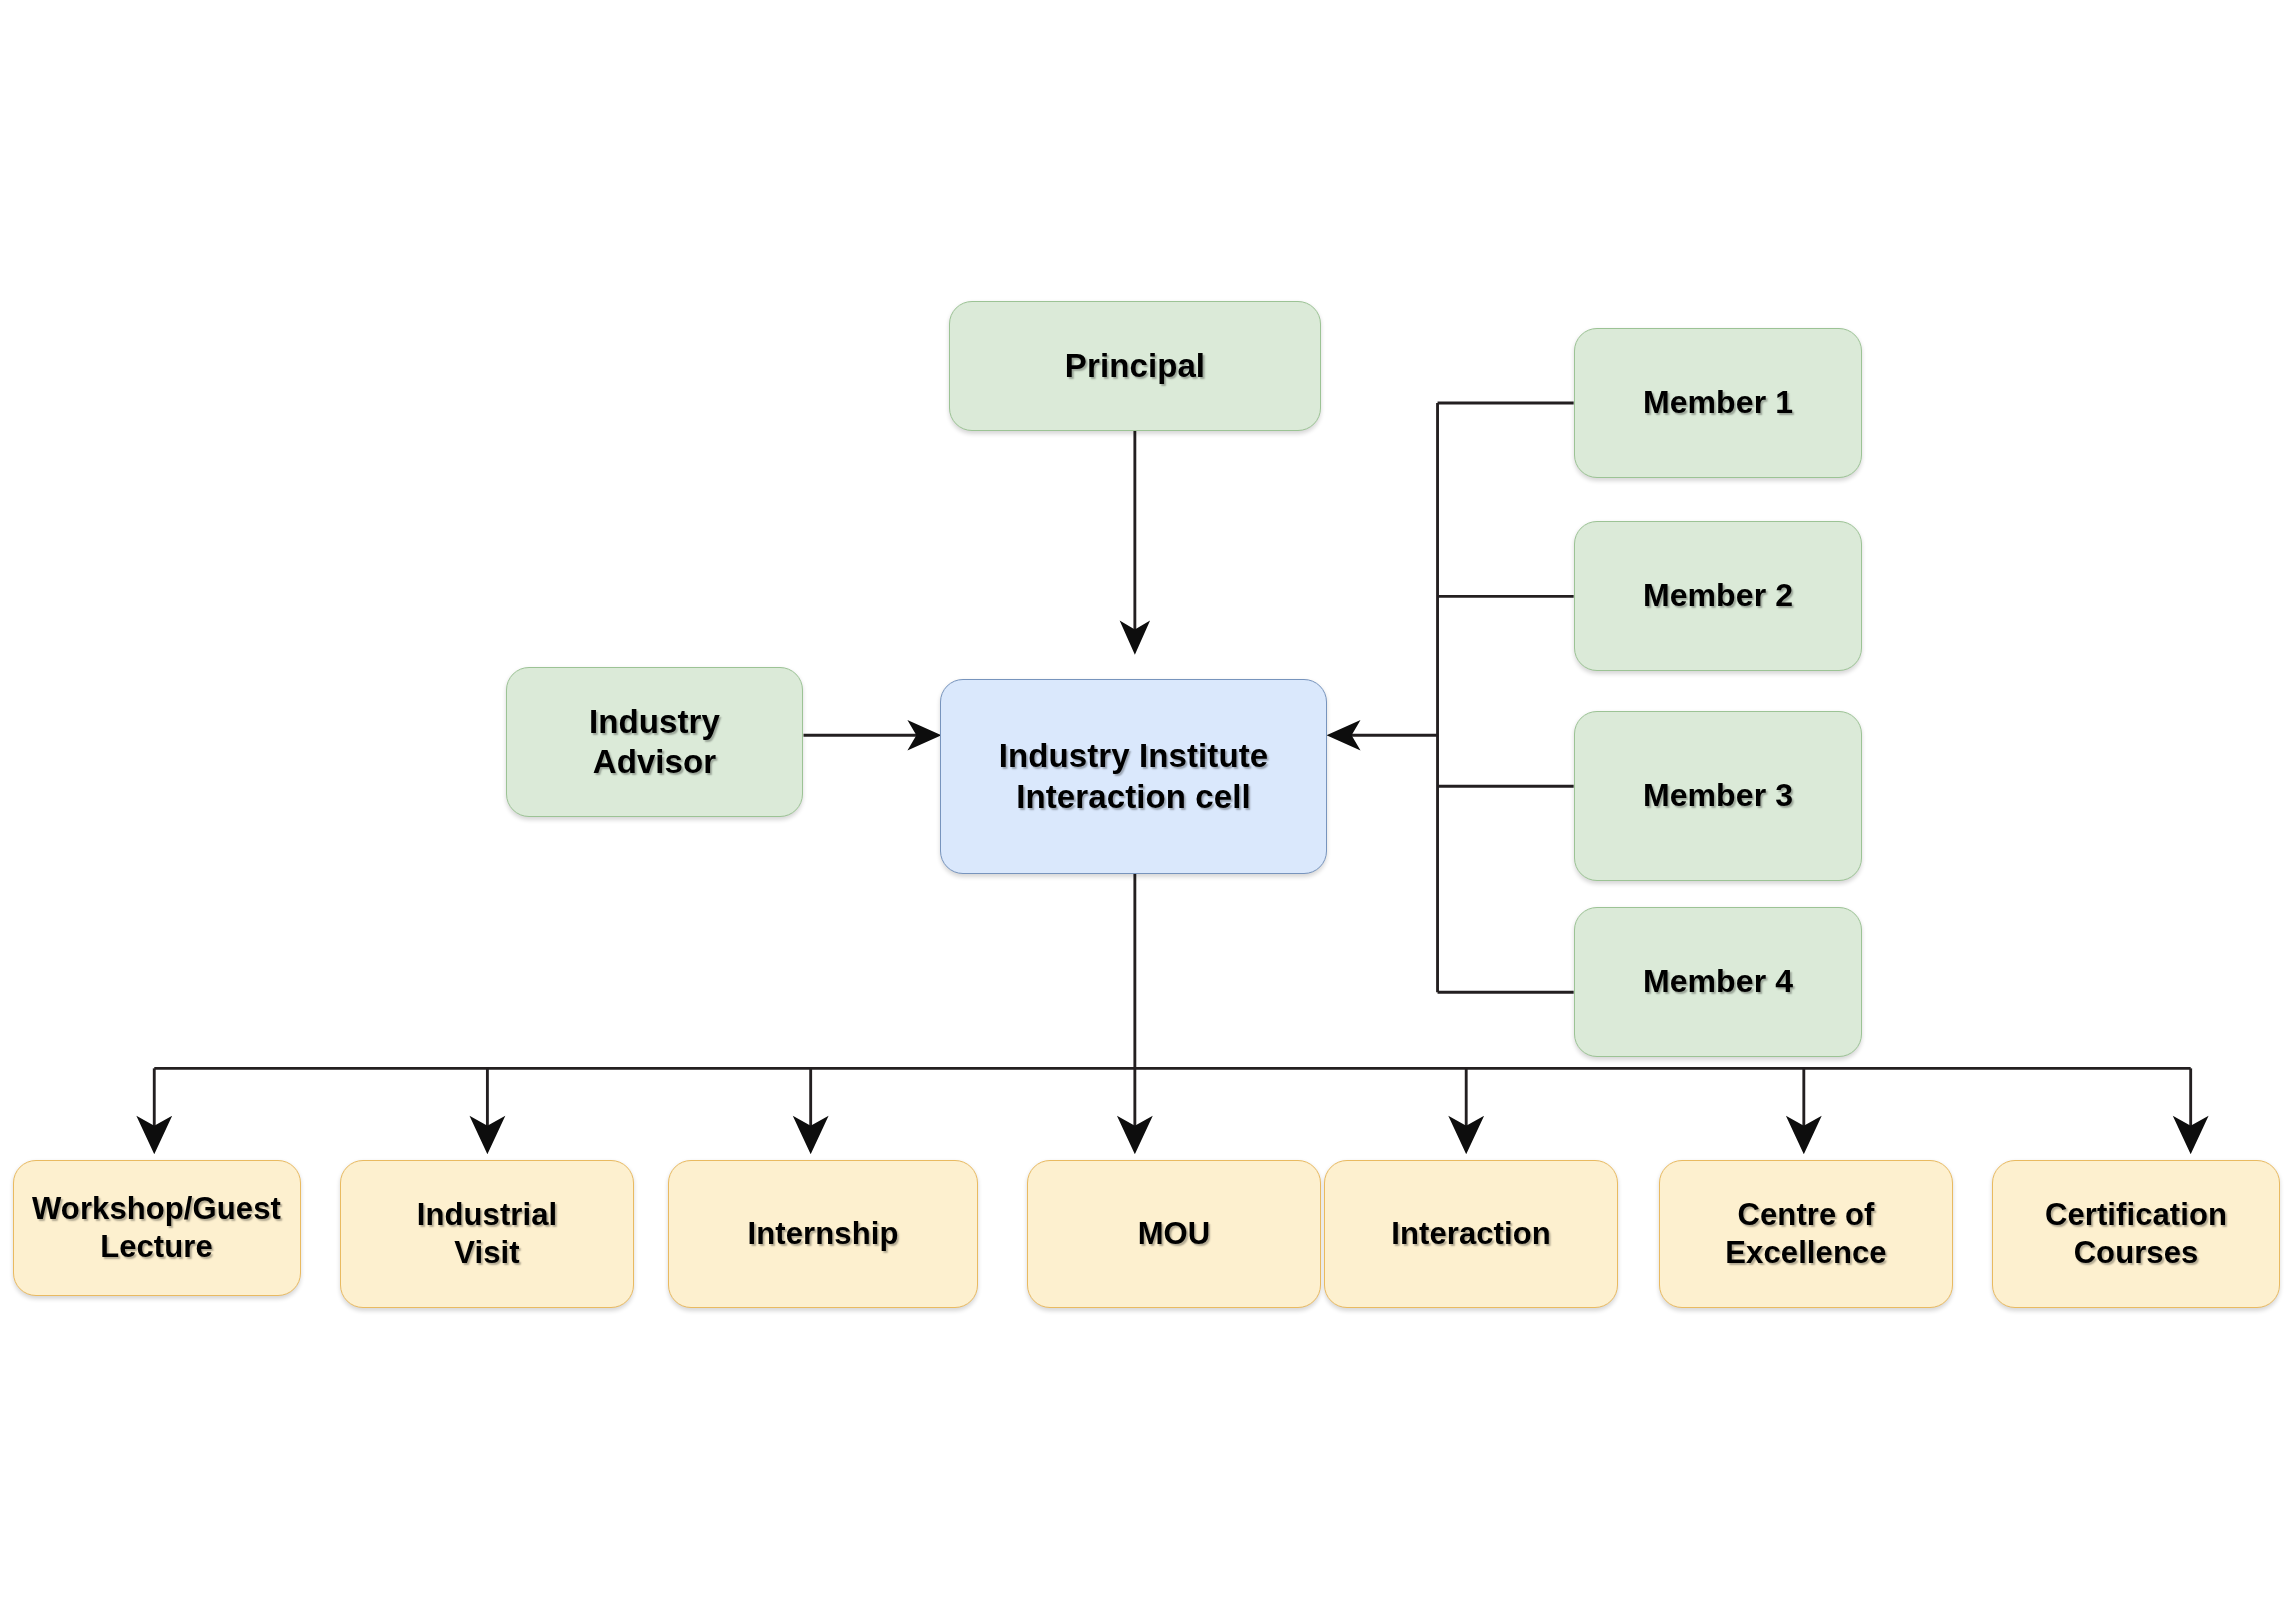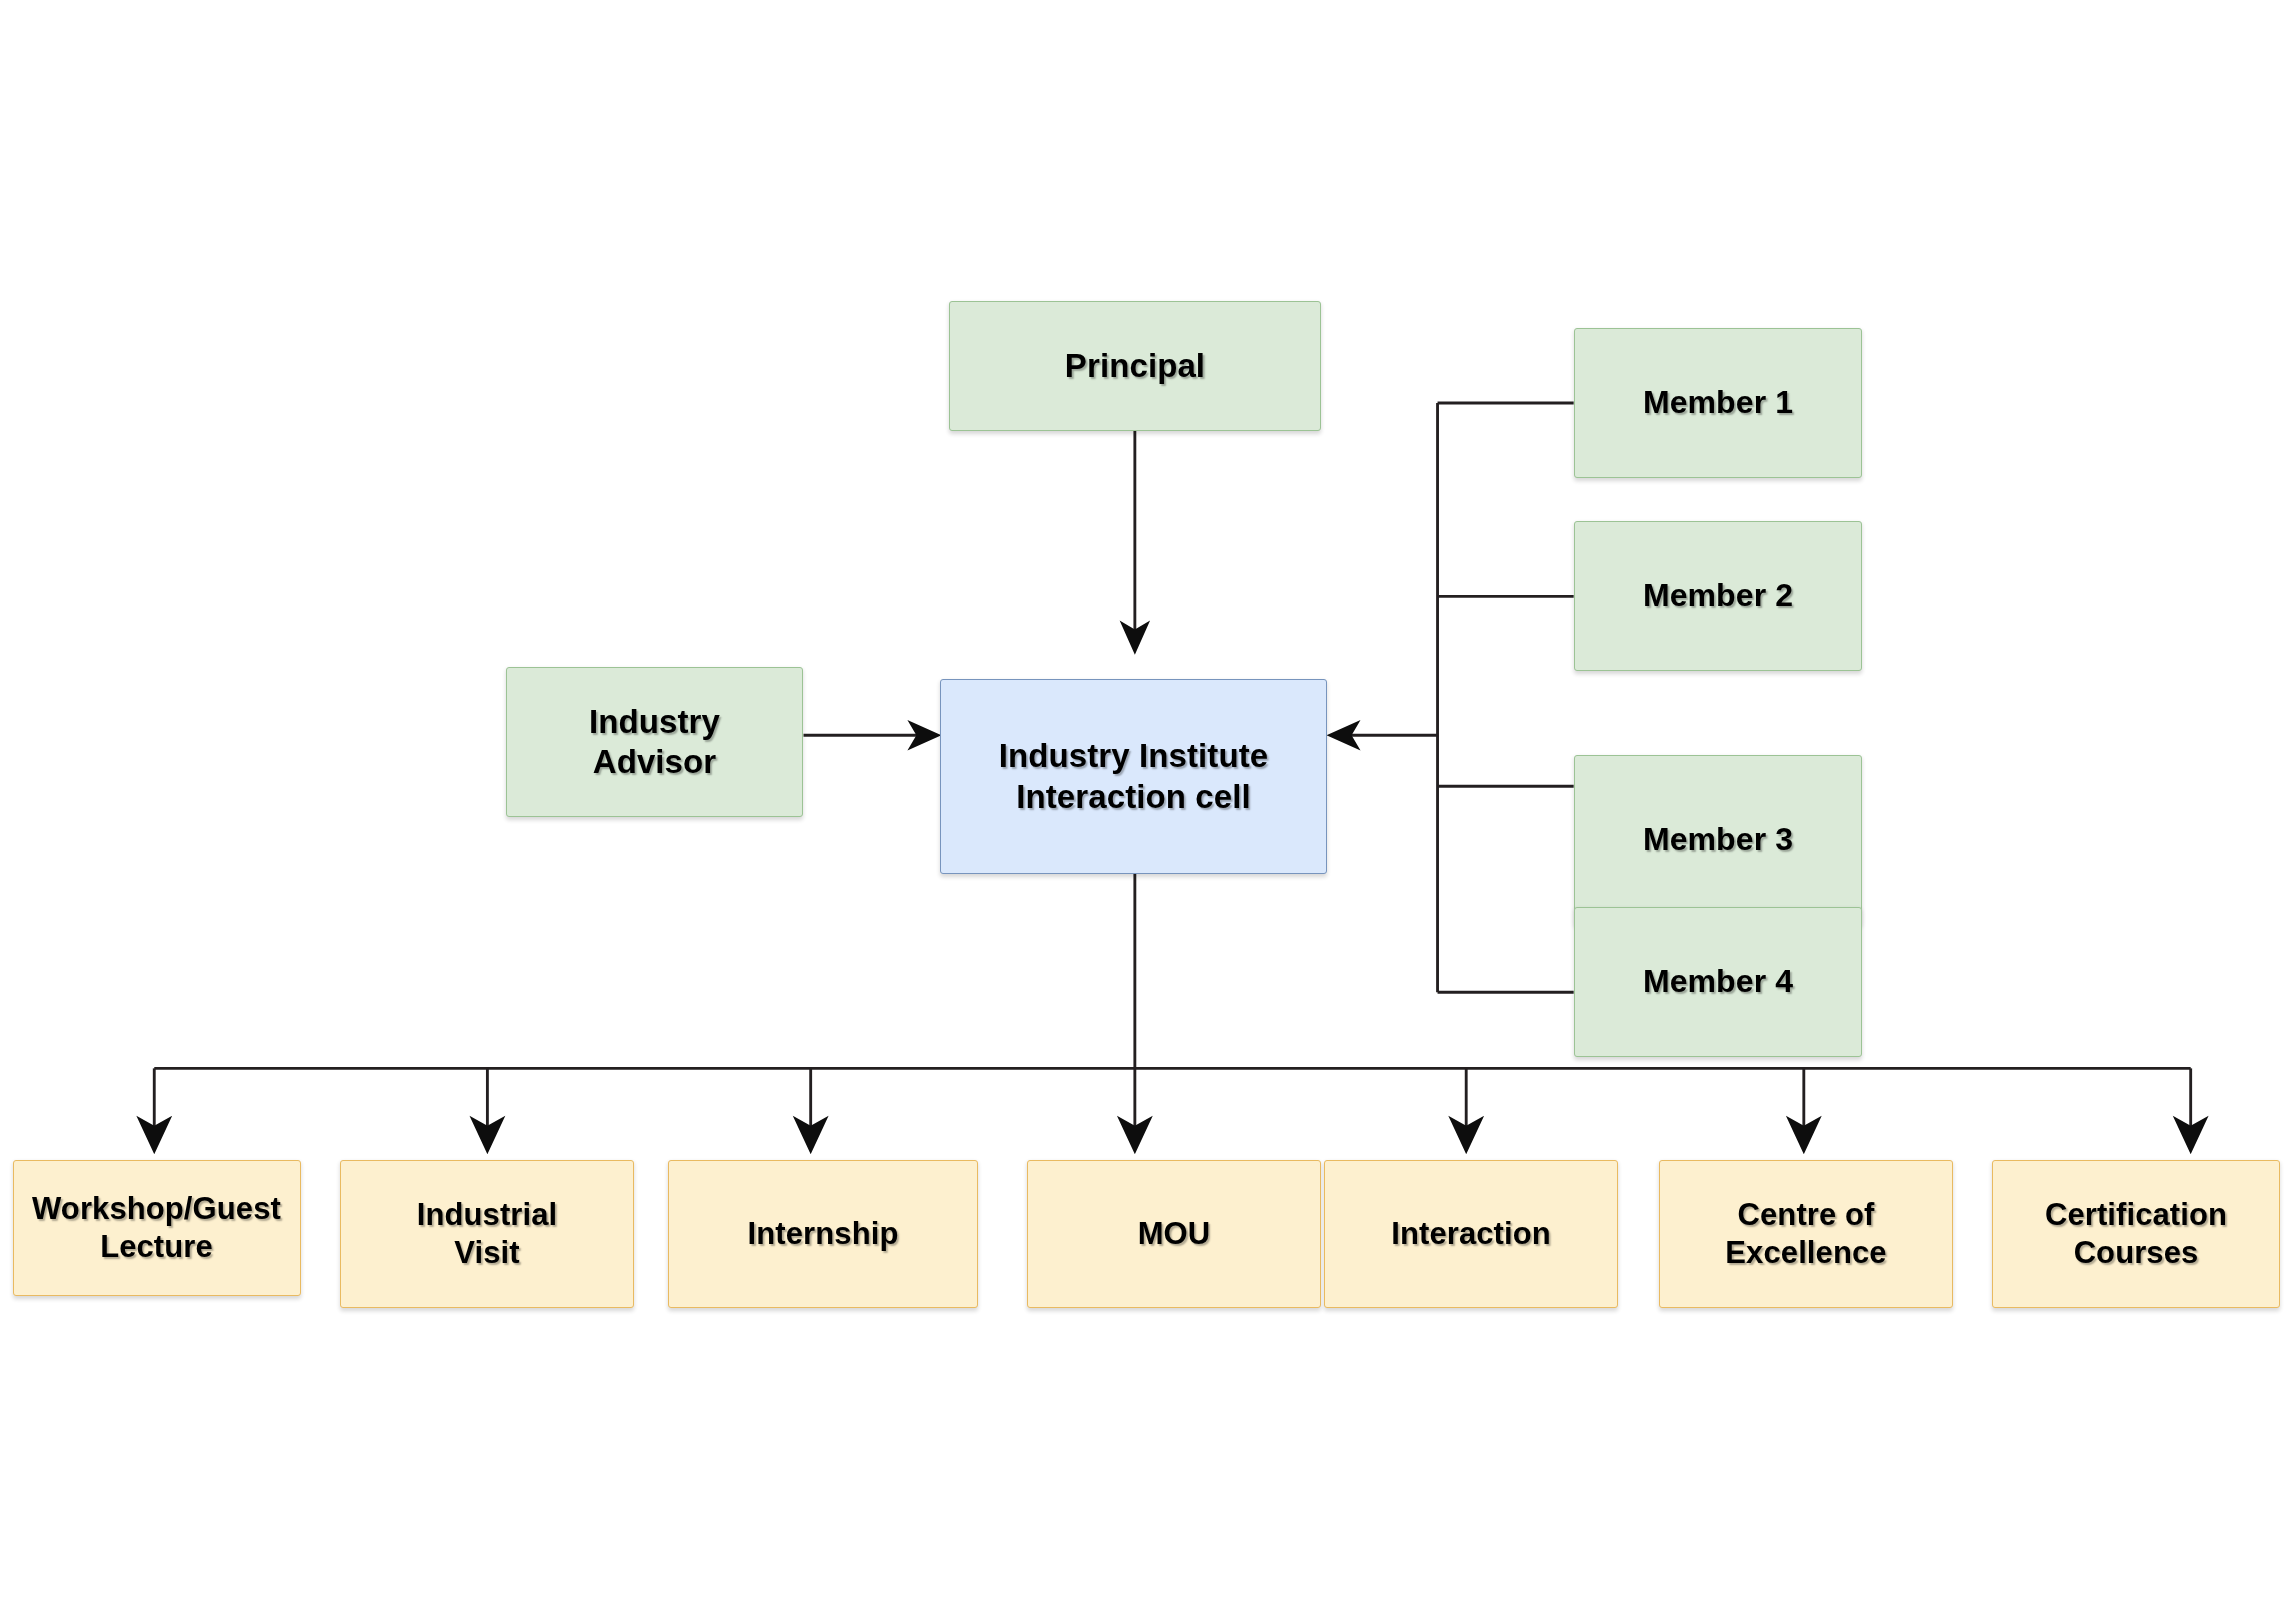--- a/index.html
+++ b/index.html
@@ -1,20 +1,20 @@
 <!DOCTYPE html>
 <html style="font-size:14.3px"><head>
 <meta charset="utf-8">
 <style>
   html,body{margin:0;padding:0;background:#ffffff;}
   body{font-family:"Liberation Sans", sans-serif;}
   #canvas{position:relative;width:2293px;height:1620px;background:#ffffff;overflow:hidden;}
 
   .node{position:absolute;box-sizing:border-box;display:flex;align-items:center;
-        justify-content:center;text-align:center;border-radius:3px;
+        justify-content:center;text-align:center;border-radius:23px;
         font-weight:bold;color:#000000;line-height:1.22;
         text-shadow:1.8px 1.8px 1.8px rgba(0,0,0,0.30);
         letter-spacing:0.1px;}
 
   .green{background:#dbead8;border:1.8px solid #9cc395;
          box-shadow:0 2.7px 4.5px rgba(0,0,0,0.16);}
   .blue{background:#dae8fc;border:1.8px solid #7794bd;
         box-shadow:0 2.7px 4.5px rgba(0,0,0,0.16);margin-top:31px;}
   .yellow{background:#fdf0cf;border:1.8px solid #e9ba61;
           box-shadow:0 2.7px 4.5px rgba(0,0,0,0.16);}
@@ -82,21 +82,21 @@
     <span>Industry</span>
     <span>Advisor</span>
   </div>
 
   <div class="node green" style="left:1574px;top:328px;width:288px;height:150px;font-size:32px;">
     <span>Member 1</span>
   </div>
   <div class="node green" style="left:1574px;top:521px;width:288px;height:150px;font-size:32px;">
     <span>Member 2</span>
   </div>
-  <div class="node green" style="left:1574px;top:711px;width:288px;height:170px;font-size:32px;margin-top:44px;">
+  <div class="node green" style="left:1574px;top:711px;width:288px;height:170px;font-size:32px;">
     <span>Member 3</span>
   </div>
   <div class="node green" style="left:1574px;top:907px;width:288px;height:150px;font-size:32px;">
     <span>Member 4</span>
   </div>
 
   <div class="node yellow" style="left:12.5px;top:1160px;width:288px;height:136px;font-size:31px;flex-direction:column;">
     <span>Workshop/Guest</span>
     <span>Lecture</span>
   </div>

